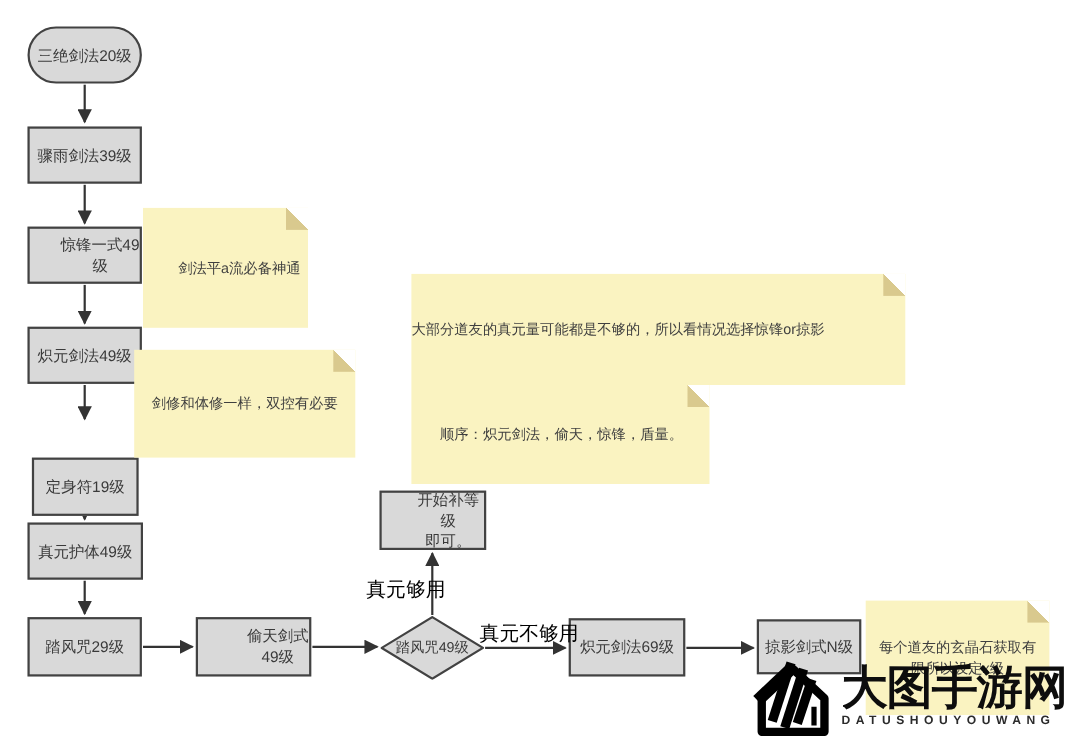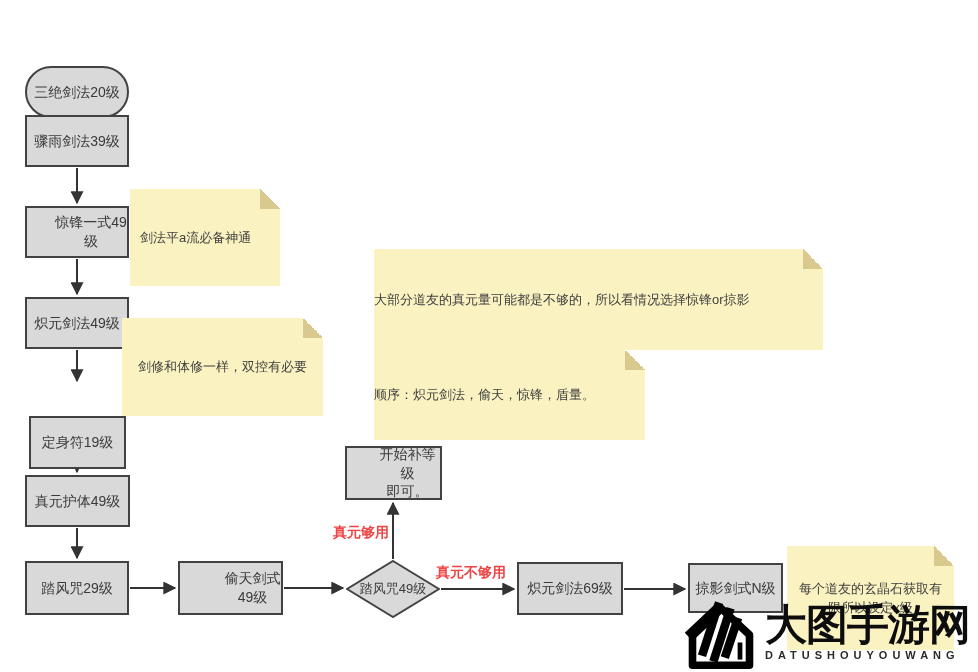--- a/index.html
+++ b/index.html
@@ -7,40 +7,40 @@
     position:relative;width:978px;height:672px;background:#ffffff;overflow:hidden;
     font-family:"Liberation Sans","DejaVu Sans",sans-serif;
   }
   #edges{position:absolute;left:0;top:0;width:978px;height:672px;pointer-events:none;}
   .node{
     position:absolute;box-sizing:border-box;
     background:#d9d9d9;border:2px solid #424242;color:#3a3a3a;
     display:flex;align-items:center;justify-content:center;
     font-size:14px;line-height:1.35;text-align:center;white-space:pre-line;
   }
-  .stadium{border-radius:27px;margin-top:42px;}
+  .stadium{border-radius:27px;}
   .diamond{position:absolute;}
   .diamond svg{position:absolute;left:0;top:0;}
   .diamond .dlabel{
     position:absolute;left:0;top:0;right:0;bottom:0;
     display:flex;align-items:center;justify-content:center;
     font-size:13px;color:#3a3a3a;
   }
   .note{
     position:absolute;box-sizing:border-box;background:#faf3c1;color:#3f3f3f;
     font-size:13px;line-height:1.5;display:flex;align-items:center;white-space:pre-line;
   }
   .note .fold{
     position:absolute;top:0;right:0;width:20px;height:20px;
     background:linear-gradient(225deg,#ffffff 0%,#ffffff 50%,#d9c98e 50%,#d9c98e 100%);
   }
   .note.center{justify-content:center;text-align:center;}
   .nowrap{white-space:nowrap;}
   .edge-label{
-    position:absolute;color:#ef4444;font-size:14px;font-weight:700;white-space:nowrap;
+    position:absolute;color:#000000;font-size:18px;font-weight:400;white-space:nowrap;
   }
   .watermark{
     position:absolute;left:683px;top:596px;display:flex;align-items:flex-start;
   }
   .wm-text{margin-left:6px;margin-top:8px;}
   .wm-title{
     font-family:"DejaVu Serif","Liberation Serif",serif;
     font-size:42px;font-weight:900;color:#0d0d0d;line-height:1.0;letter-spacing:-1px;
   }
   .wm-sub{
@@ -99,36 +99,36 @@
     <span class="dlabel">踏风咒49级</span>
   </div>
 
   <div class="node" style="left:517px;top:562px;width:106px;height:53px;">炽元剑法69级</div>
 
   <div class="node" style="left:688px;top:563px;width:95px;height:50px;">掠影剑式N级</div>
 
   <div class="edge-label" style="left:333px;top:524px;">真元够用</div>
   <div class="edge-label" style="left:436px;top:564px;">真元不够用</div>
 
-  <div class="note" style="left:130px;top:189px;width:150px;height:97px;padding-left:10px;">
+  <div class="note" style="left:130px;top:189px;width:150px;height:109px;padding-left:32px;">
     <span class="fold"></span>
     <span>剑法平a流必备神通</span>
   </div>
 
   <div class="note" style="left:122px;top:318px;width:201px;height:98px;padding-left:16px;">
     <span class="fold"></span>
     <span>剑修和体修一样，双控有必要</span>
   </div>
 
   <div class="note nowrap" style="left:374px;top:249px;width:449px;height:101px;">
     <span class="fold"></span>
     <span>大部分道友的真元量可能都是不够的，所以看情况选择惊锋or掠影</span>
   </div>
 
-  <div class="note" style="left:374px;top:350px;width:271px;height:90px;">
+  <div class="note" style="left:374px;top:350px;width:271px;height:90px;padding-left:26px;">
     <span class="fold"></span>
     <span>顺序：炽元剑法，偷天，惊锋，盾量。</span>
   </div>
 
   <div class="note center" style="left:787px;top:546px;width:167px;height:104px;padding:0 6px;">
     <span class="fold"></span>
     <span>每个道友的玄晶石获取有
 限所以设定x级</span>
   </div>
 

